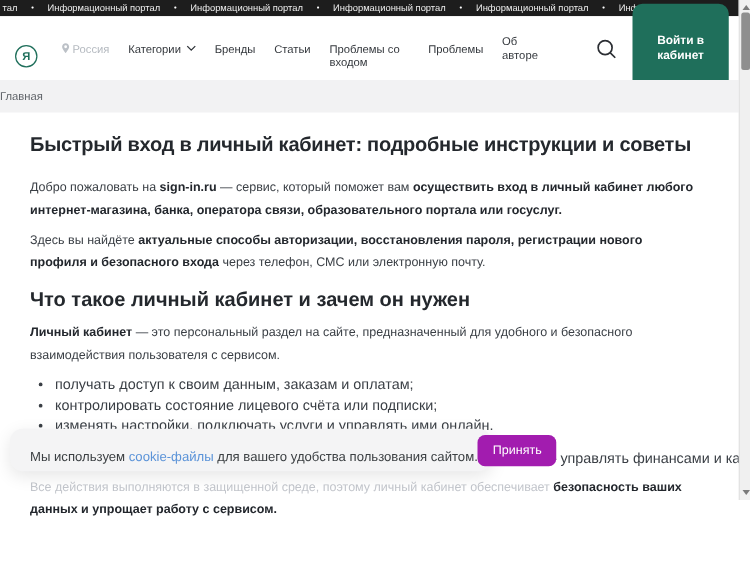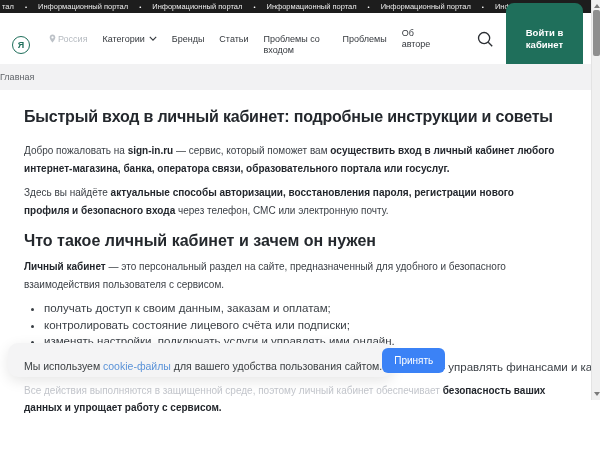--- a/index.html
+++ b/index.html
@@ -54,21 +54,21 @@
                    font-size:11.5px; color:#3a3f45; }
   .p4 { margin-top:9px; }
   .fade-txt { color:#c3c6cc; }
 
   
   .cookie { position:absolute; left:8px; top:343px; width:385px; height:34px; background:#f4f4f5;
             border-radius:10px; display:flex; align-items:center; padding:0 5px 0 16px;
             box-shadow:0 4px 14px rgba(0,0,0,0.10); z-index:5; }
   .cookie-text { font-size:10.5px; color:#3c4043; white-space:nowrap;margin-top:12px; }
   .cookie-link { color:#5b93d8; cursor:pointer; }
-  .accept-btn { margin-left:auto; background:#3b82f6; color:#fff; border:none; border-radius:6px;
+  .accept-btn { margin-left:auto; background:#a21caf; color:#fff; border:none; border-radius:6px;
                 font-family:inherit; font-size:10px; padding:7px 12px; cursor:pointer; }
 
   
   .scrollbar { position:absolute; right:0; top:0; width:9px; height:400px; background:#f0f0f0;
                border-left:1px solid #e3e3e3; z-index:6; }
   .sb-thumb { position:absolute; left:1px; top:10px; width:7px; height:46px; background:#8f8f8f;
               border-radius:2px; cursor:pointer; }
   .sb-up { position:absolute; left:1.5px; top:4px; width:0; height:0; cursor:pointer;
            border-left:3px solid transparent; border-right:3px solid transparent;
            border-bottom:4px solid #7a7a7a; }

